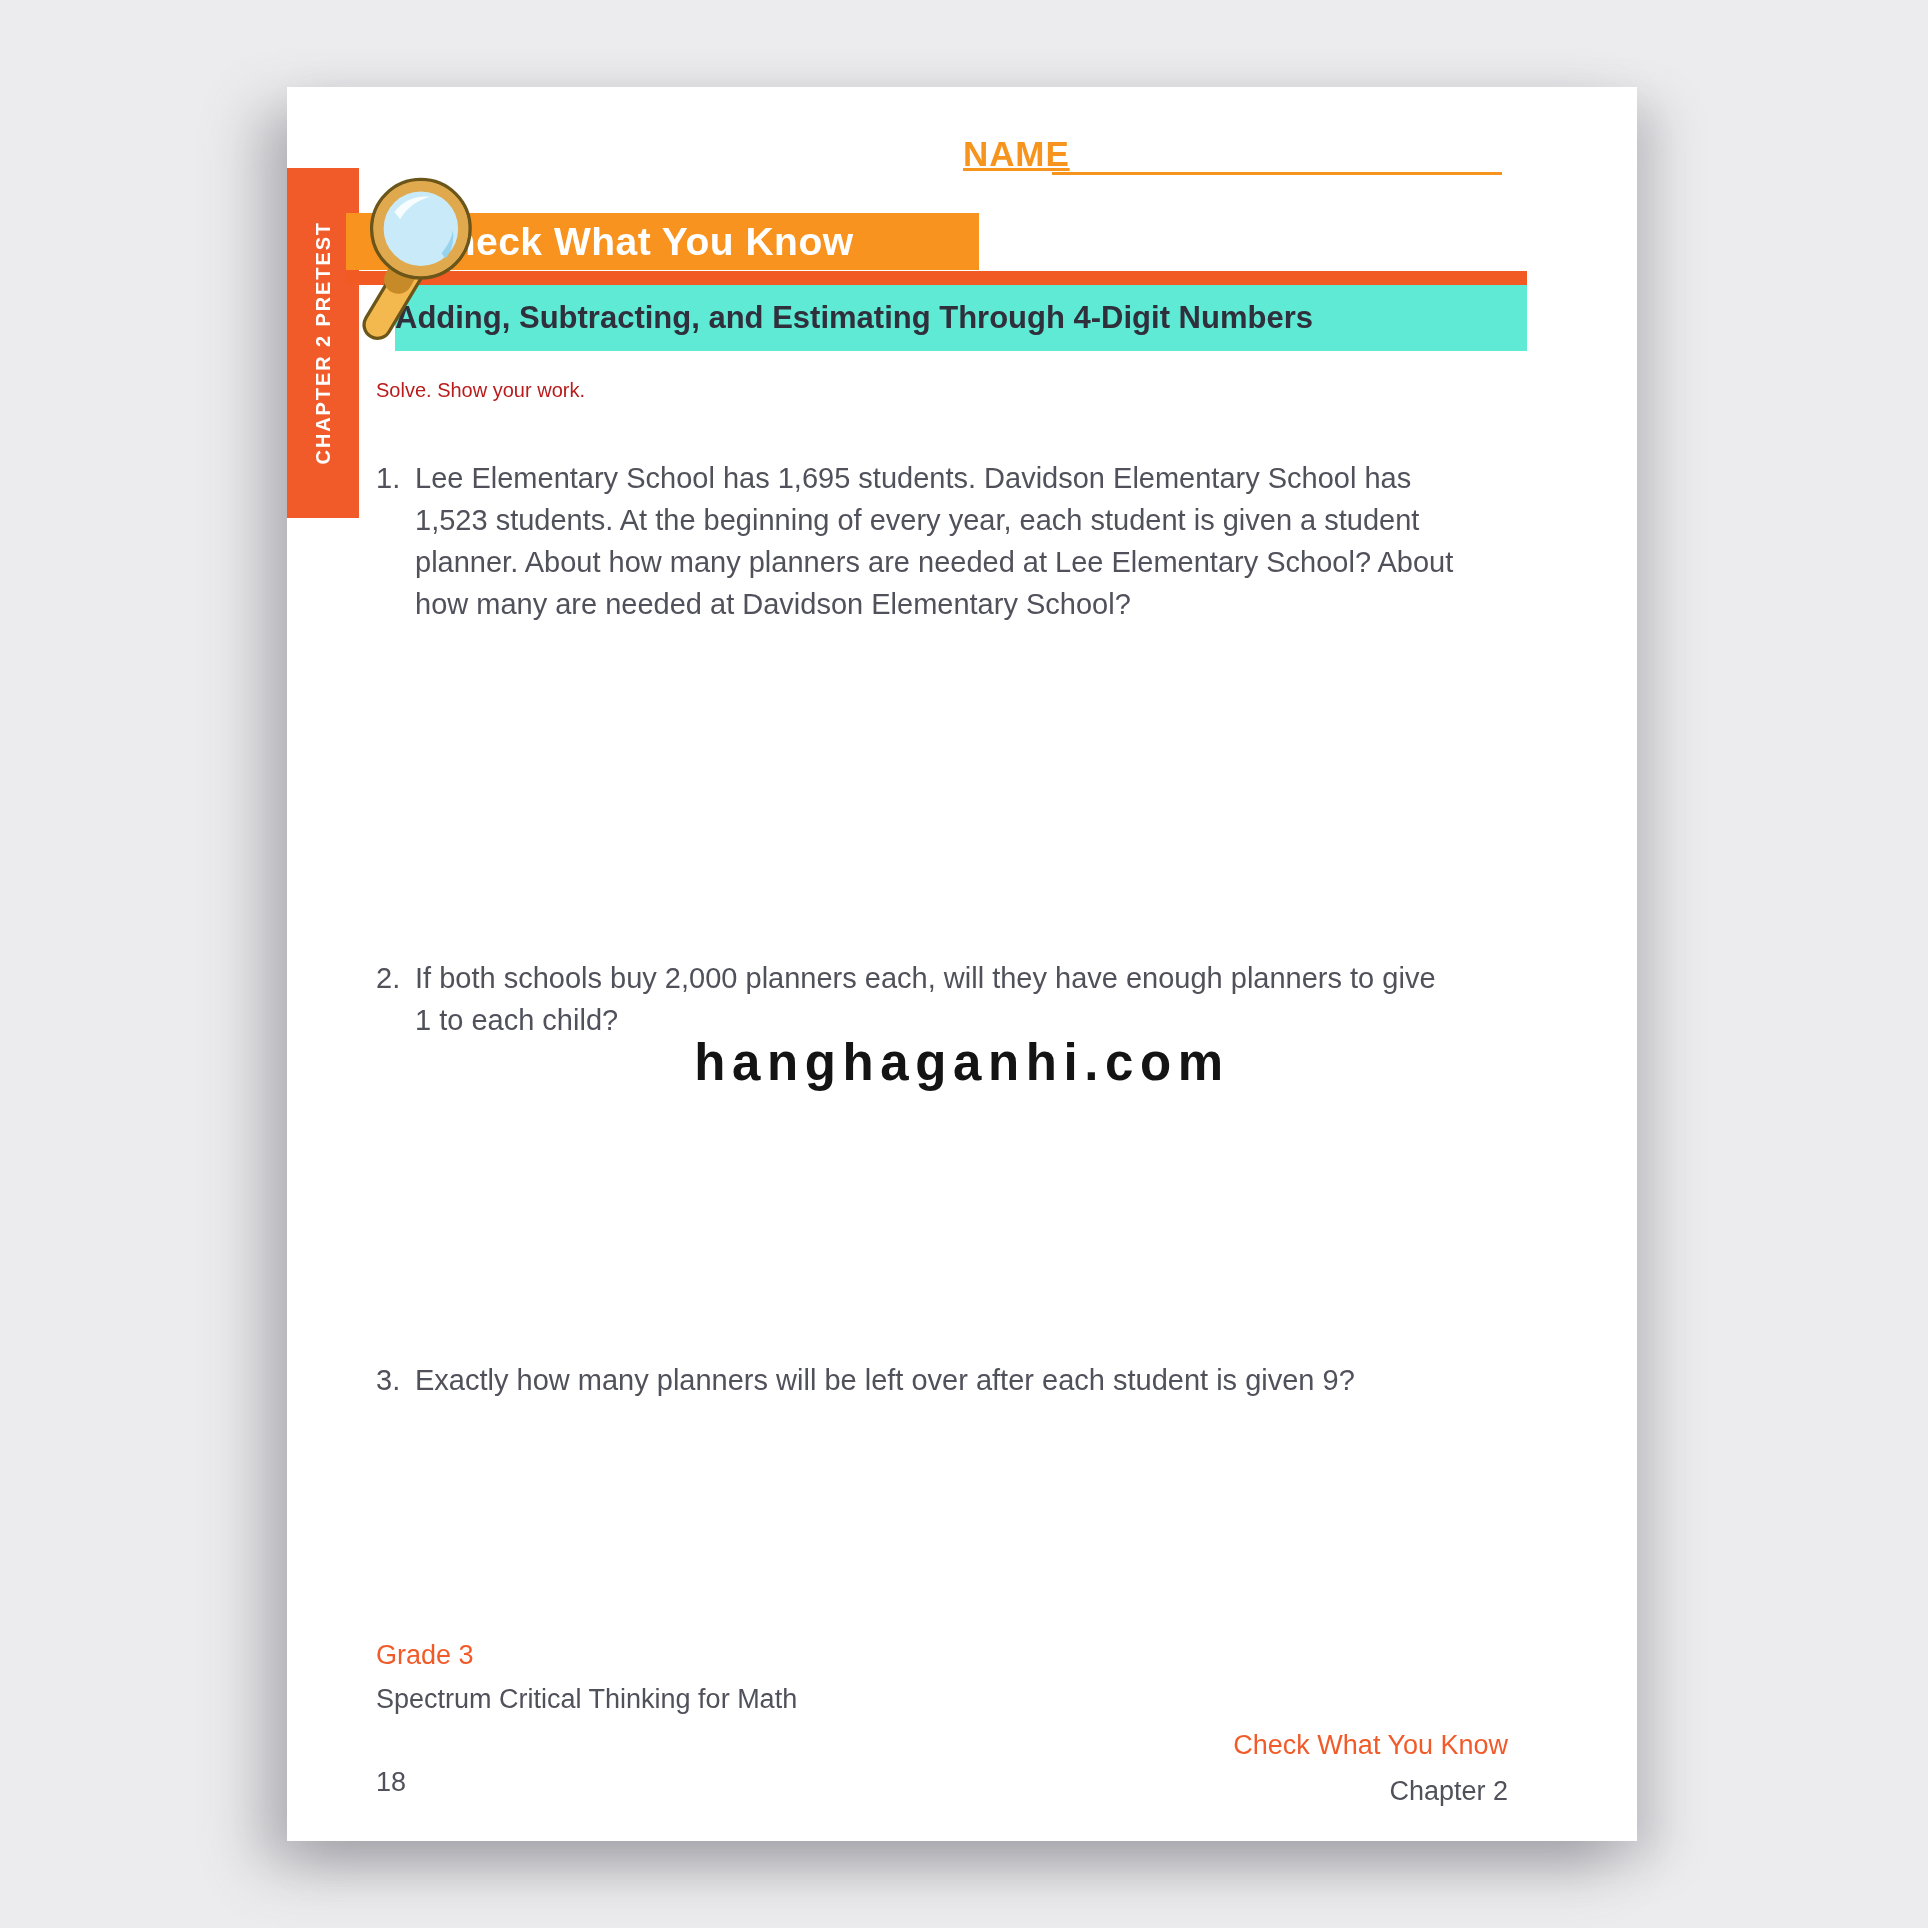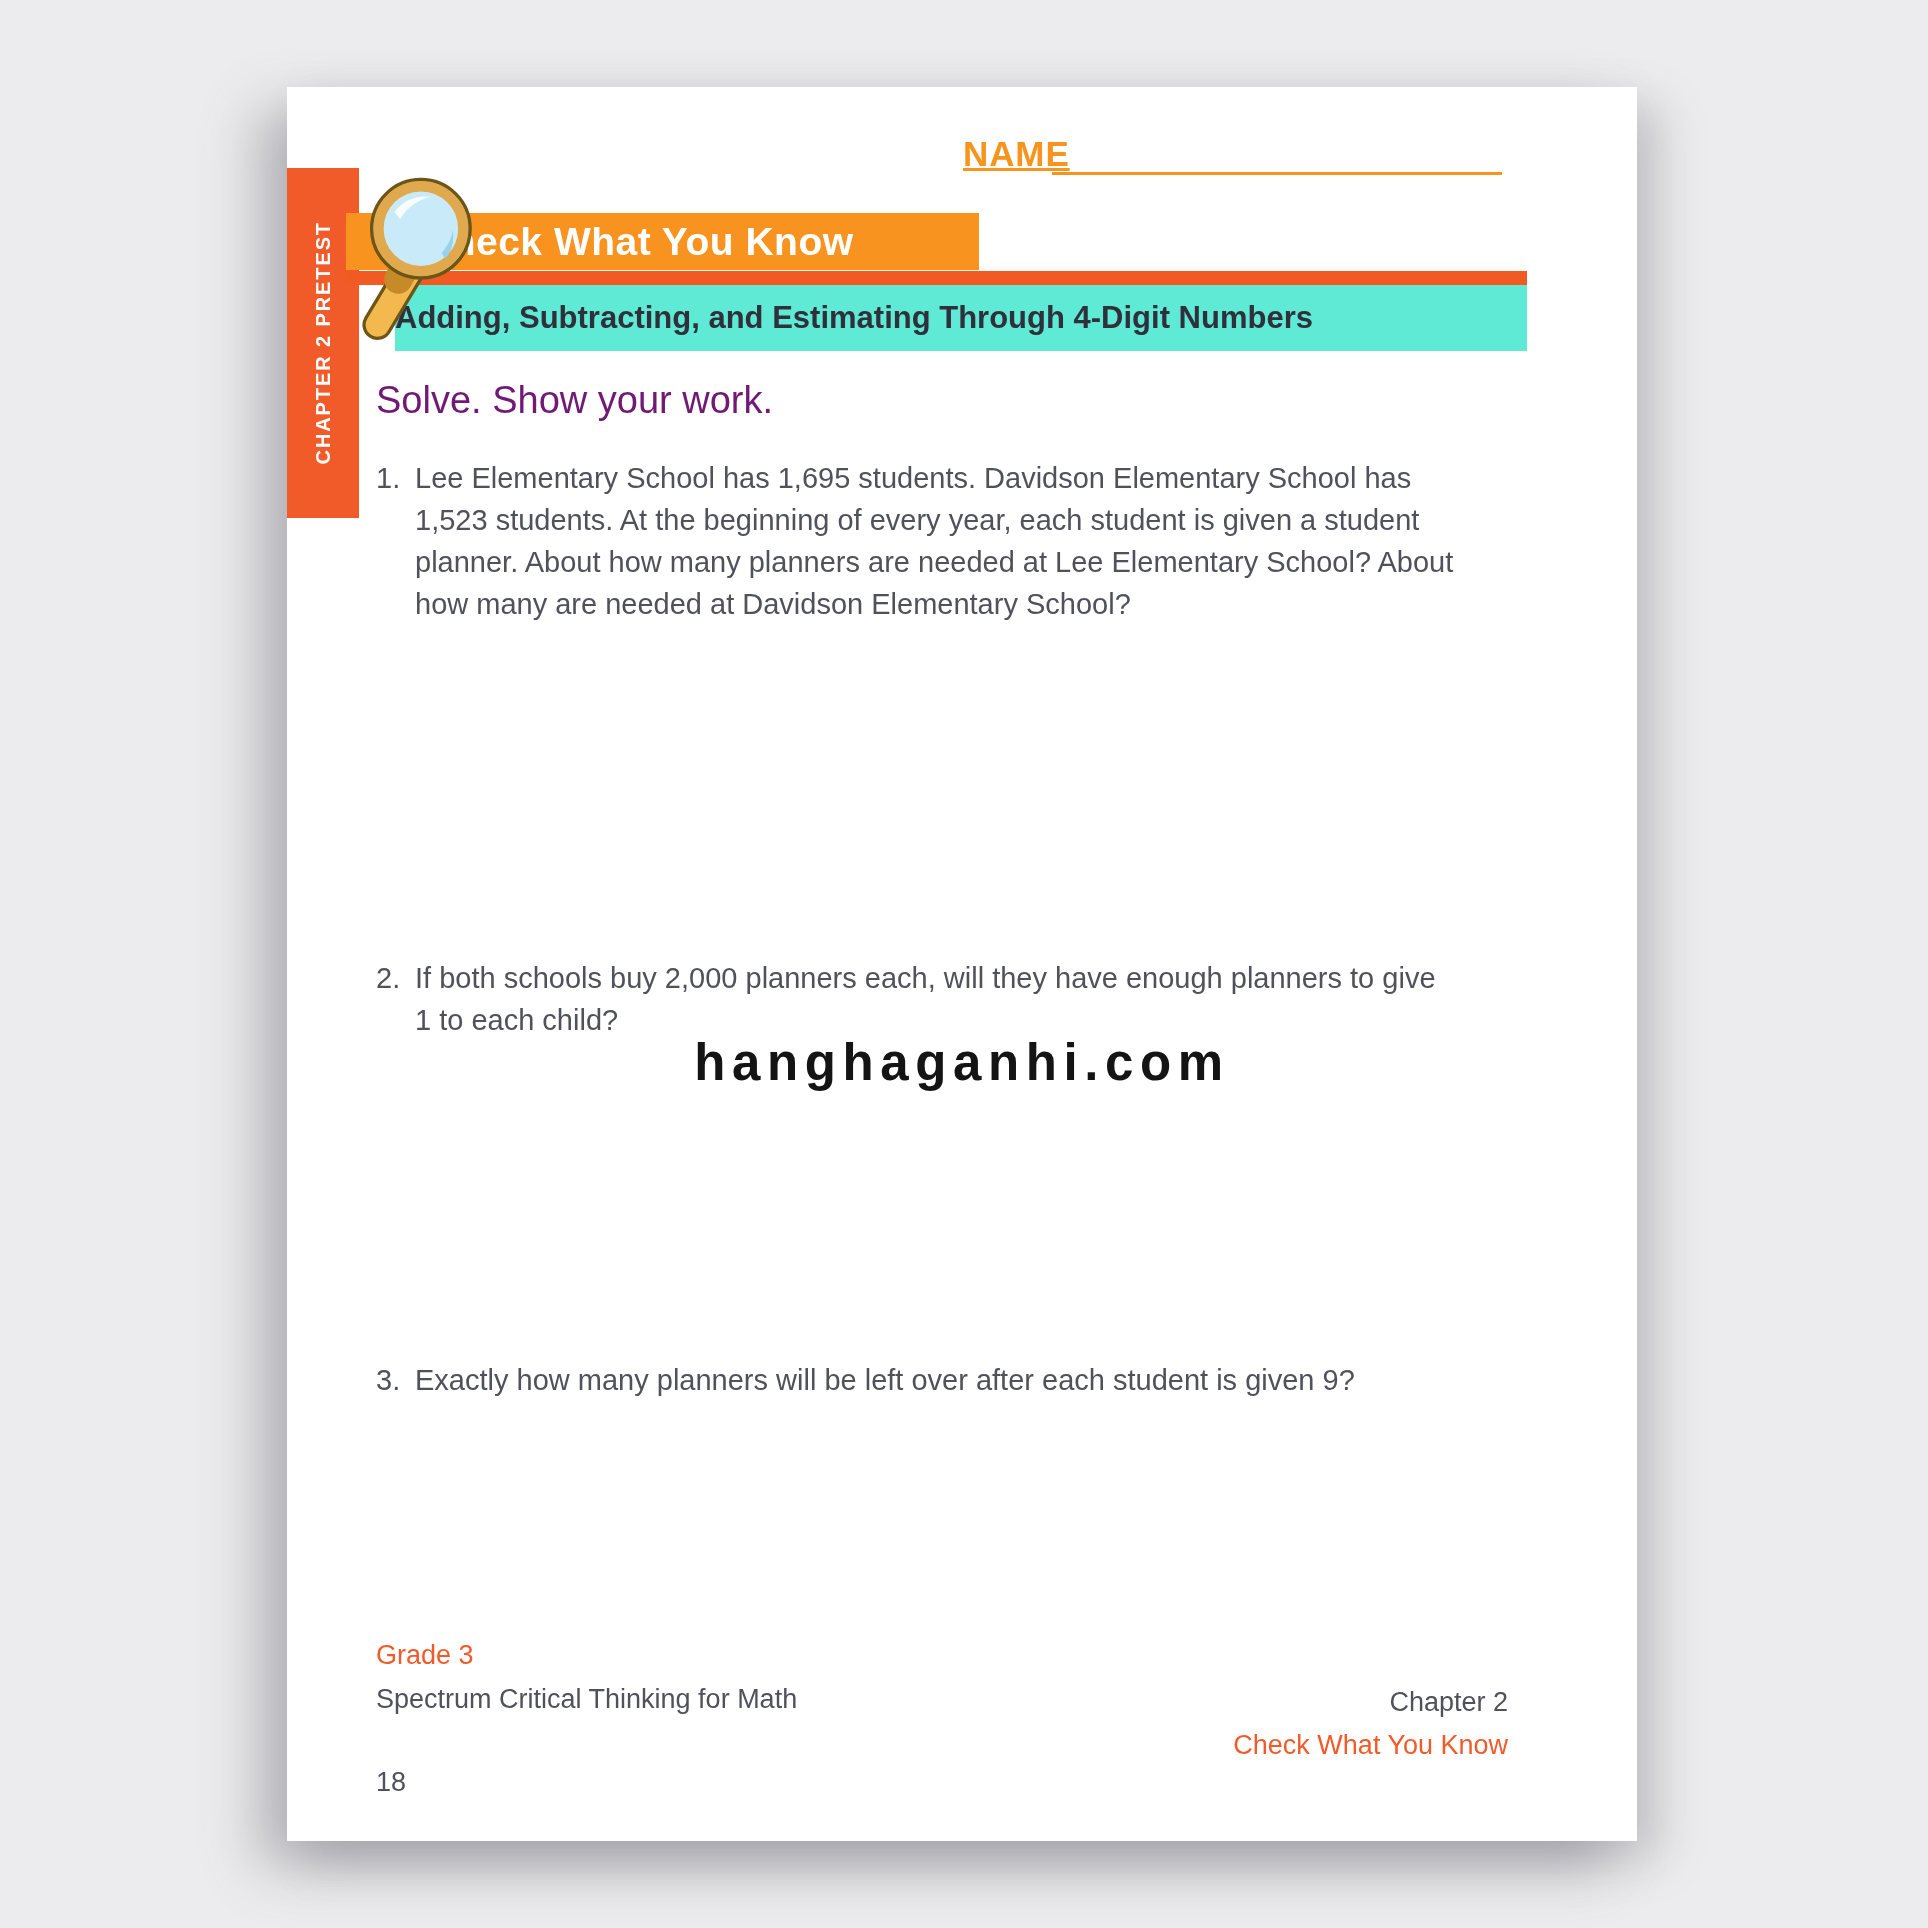--- a/index.html
+++ b/index.html
@@ -51,40 +51,40 @@
   .lesson-band{
     left:108px;top:198px;width:1132px;height:66px;
     background:#5eead4;
     display:flex;align-items:center;justify-content:flex-start;
   }
   .lesson-band span{color:#30303C;font-weight:700;font-size:31px;white-space:nowrap;}
 
   .magnifier{left:66px;top:87px;z-index:6;}
 
   
-  .instruction{left:89px;top:292px;color:#701a75;font-size:38px;}
+  .instruction{left:89px;top:292px;color:#b91c1c;font-size:20px;}
   .problem{display:flex;color:#50515A;font-size:29px;line-height:42px;}
   .problem .num{width:39px;flex:0 0 39px;}
   .problem .ptext{white-space:pre-line;width:1069px;}
   .p1{left:89px;top:370px;}
   .p2{left:89px;top:870px;}
   .p3{left:89px;top:1272px;}
 
   .watermark{
     left:0;top:946px;width:1350px;text-align:center;
     color:#141414;font-weight:700;font-size:51px;letter-spacing:6.6px;
   }
 
   
   .ft{font-size:27px;line-height:41px;white-space:nowrap;}
   .ft-series{left:89px;top:1592px;color:#50515A;}
   .ft-grade{left:89px;top:1548px;color:#F15B2A;}
   .ft-pagenum{left:89px;top:1675px;color:#50515A;}
   .ft-right{right:129px;text-align:right;}
-  .ft-chapter{top:1595px;color:#50515A;margin-left:44px;}
+  .ft-chapter{top:1684px;color:#50515A;margin-left:44px;}
   .ft-section{top:1638px;color:#F15B2A;}
 </style>
 </head>
 <body>
 
 <div class="stage">
   <div class="page">
 
     <div class="abs chapter-tab">
       <span>CHAPTER 2 PRETEST</span>

